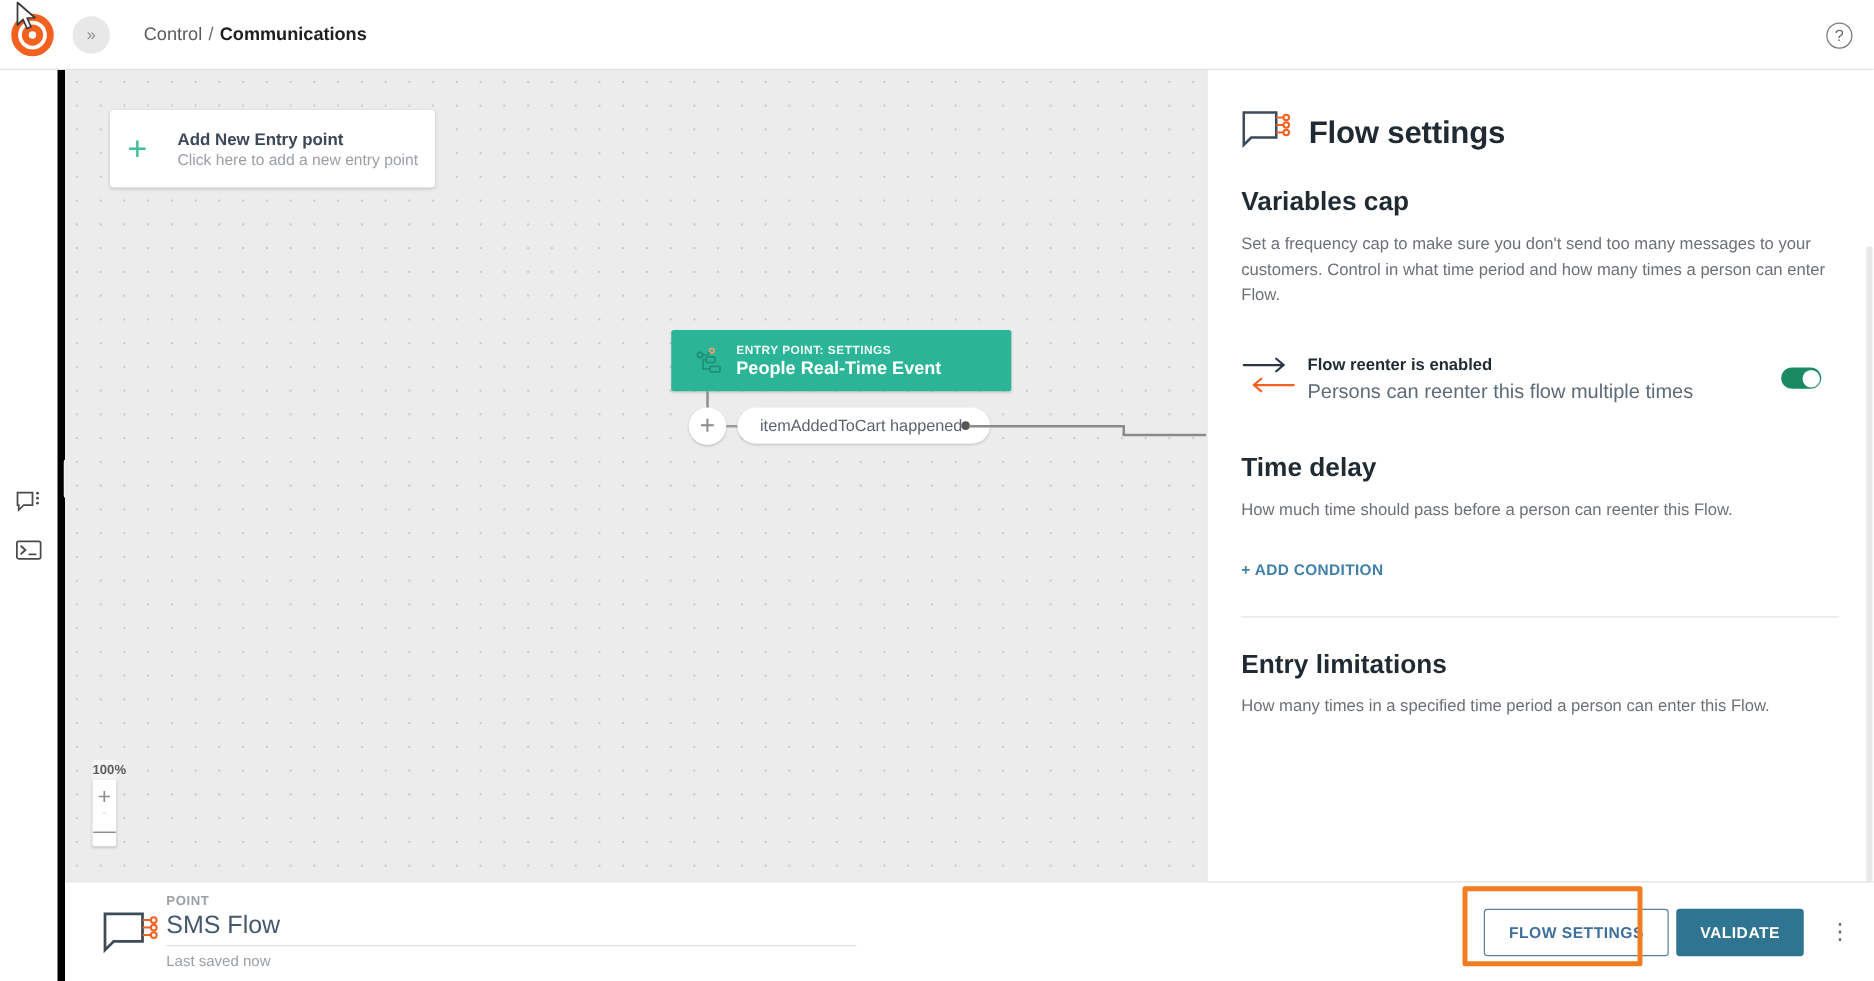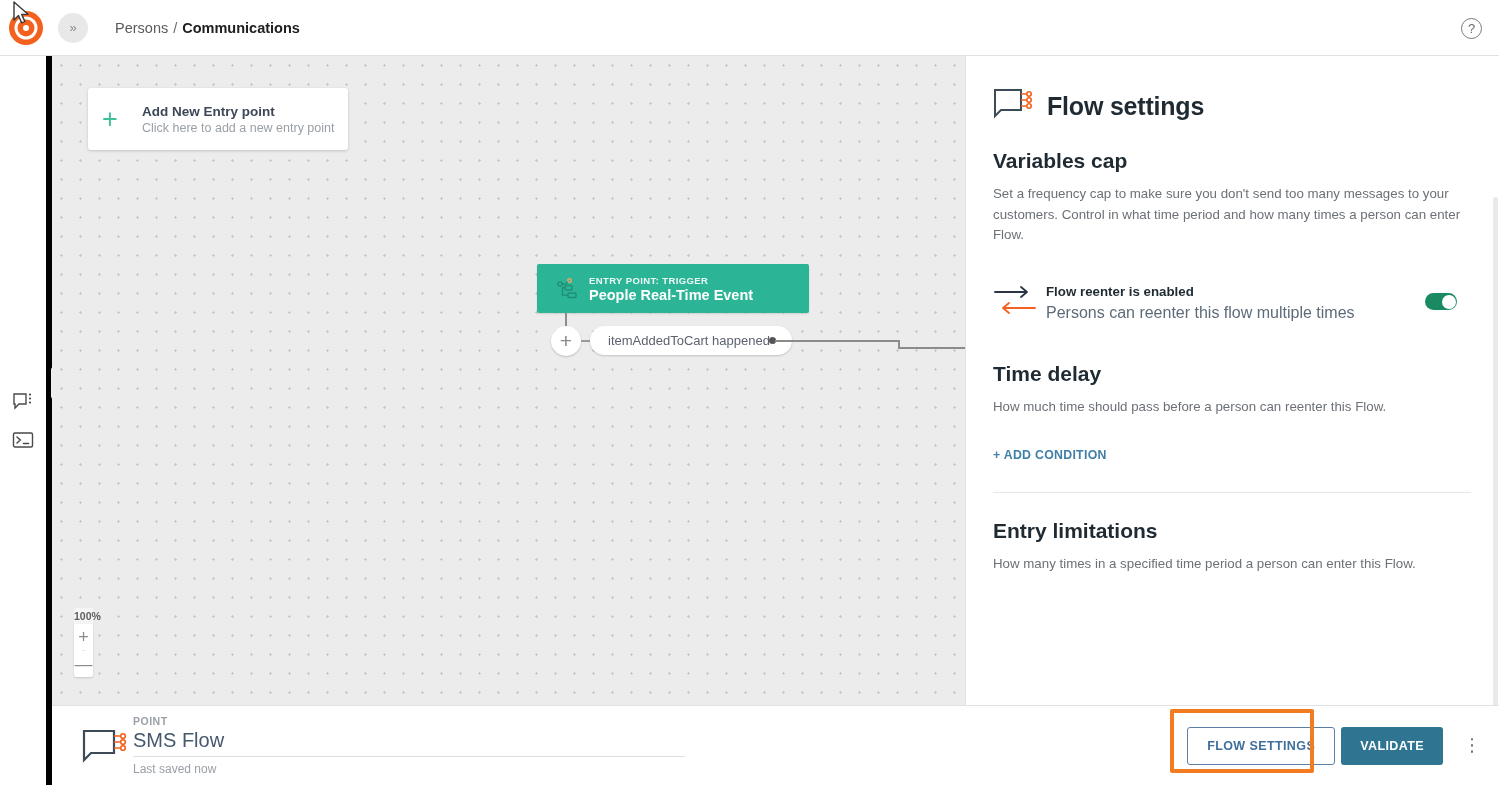--- a/index.html
+++ b/index.html
@@ -232,21 +232,21 @@
       <svg class="cursor-arrow" viewBox="0 0 20 26">
         <path d="M2 1 L2 19 L6.5 14.6 L9.6 21.8 L12.8 20.4 L9.7 13.4 L16 13.2 Z" fill="#ffffff" stroke="#3a3a3a" stroke-width="1.4" stroke-linejoin="round"></path>
       </svg>
     </div>
 
     <div class="collapse-btn">
       <span>»</span>
     </div>
 
     <div class="breadcrumb">
-      <span>Persons</span>
+      <span>Control</span>
       <span class="bc-sep">/</span>
       <span class="bc-current">Communications</span>
     </div>
 
     <div class="help-icon">
       <span>?</span>
     </div>
   </div>
 
   <div class="rail">
@@ -386,21 +386,21 @@
       <div class="node-icon">
         <svg width="26" height="24" viewBox="0 0 26 24">
           <circle cx="4" cy="7" r="2.1" fill="none" stroke="#1e8f75" stroke-width="1.4"></circle>
           <circle cx="13.5" cy="3.5" r="1.8" fill="none" stroke="#e8a36a" stroke-width="1.4"></circle>
           <rect x="9" y="8.5" width="7" height="4.5" rx="1" fill="none" stroke="#1e8f75" stroke-width="1.4"></rect>
           <rect x="12" y="16" width="8" height="4.5" rx="1" fill="none" stroke="#1e8f75" stroke-width="1.4"></rect>
           <path d="M6 7h3M9 10.7h-2.5v7.5H12M11.5 4.6 9.8 7.6" stroke="#1e8f75" stroke-width="1.3" fill="none"></path>
         </svg>
       </div>
       <div>
-        <div class="node-kicker">ENTRY POINT: TRIGGER</div>
+        <div class="node-kicker">ENTRY POINT: SETTINGS</div>
         <div class="node-title">People Real-Time Event</div>
       </div>
     </div>
 
     <div class="node-stem"></div>
     <div class="conn-plus">
       <span>+</span>
     </div>
     <div class="conn-dash"></div>
     <div class="conn-pill">

